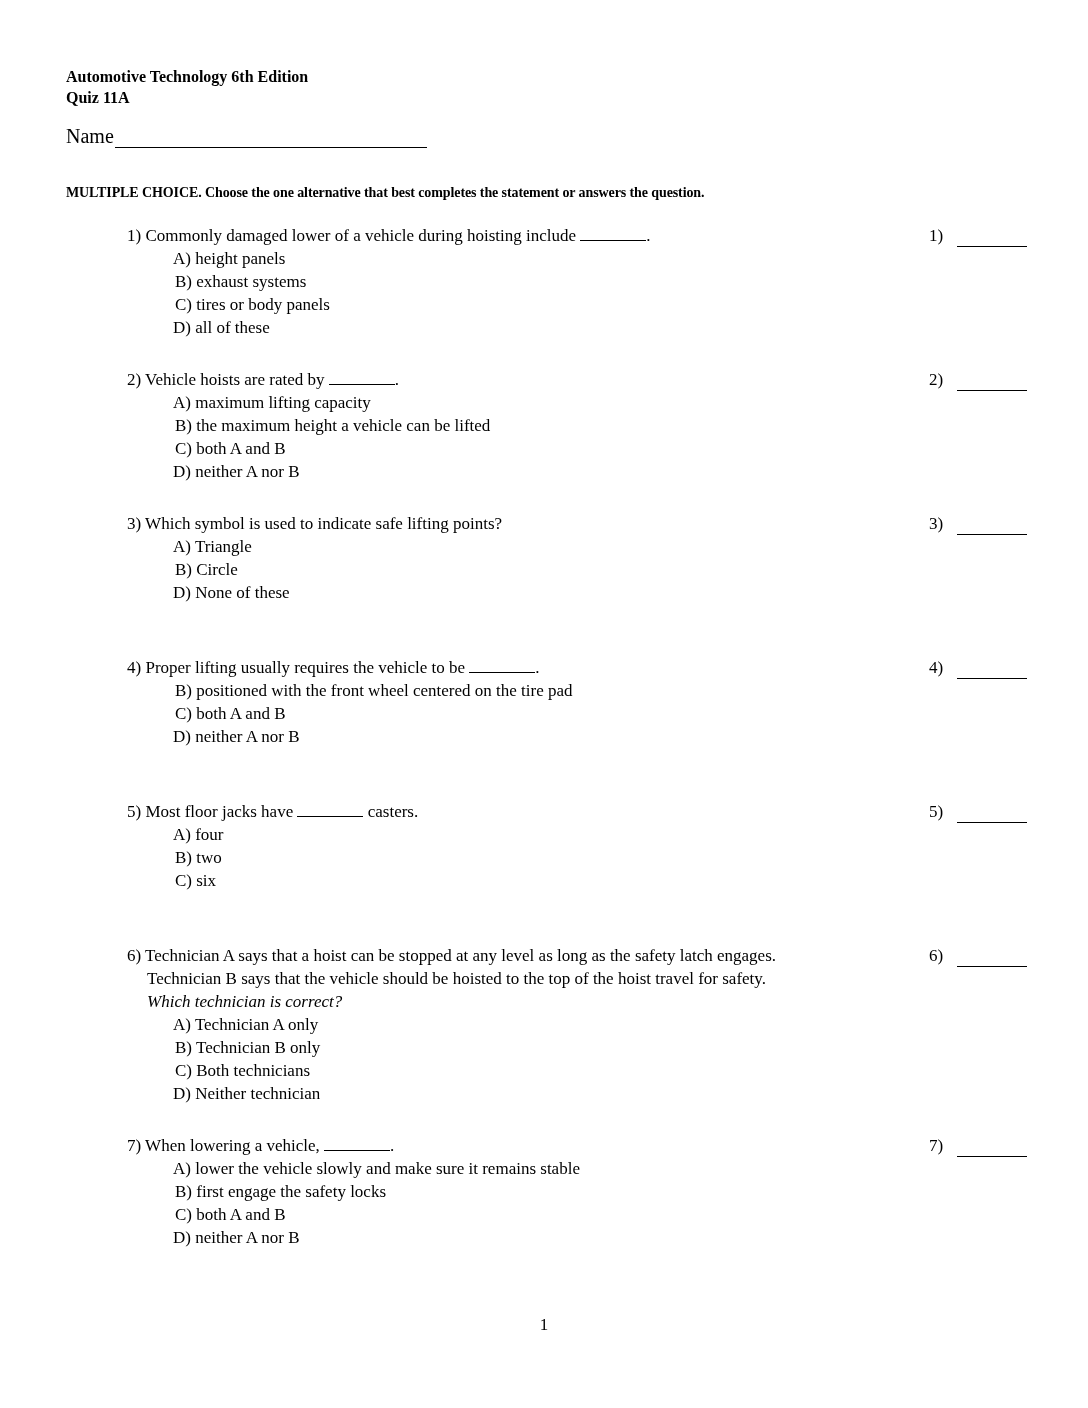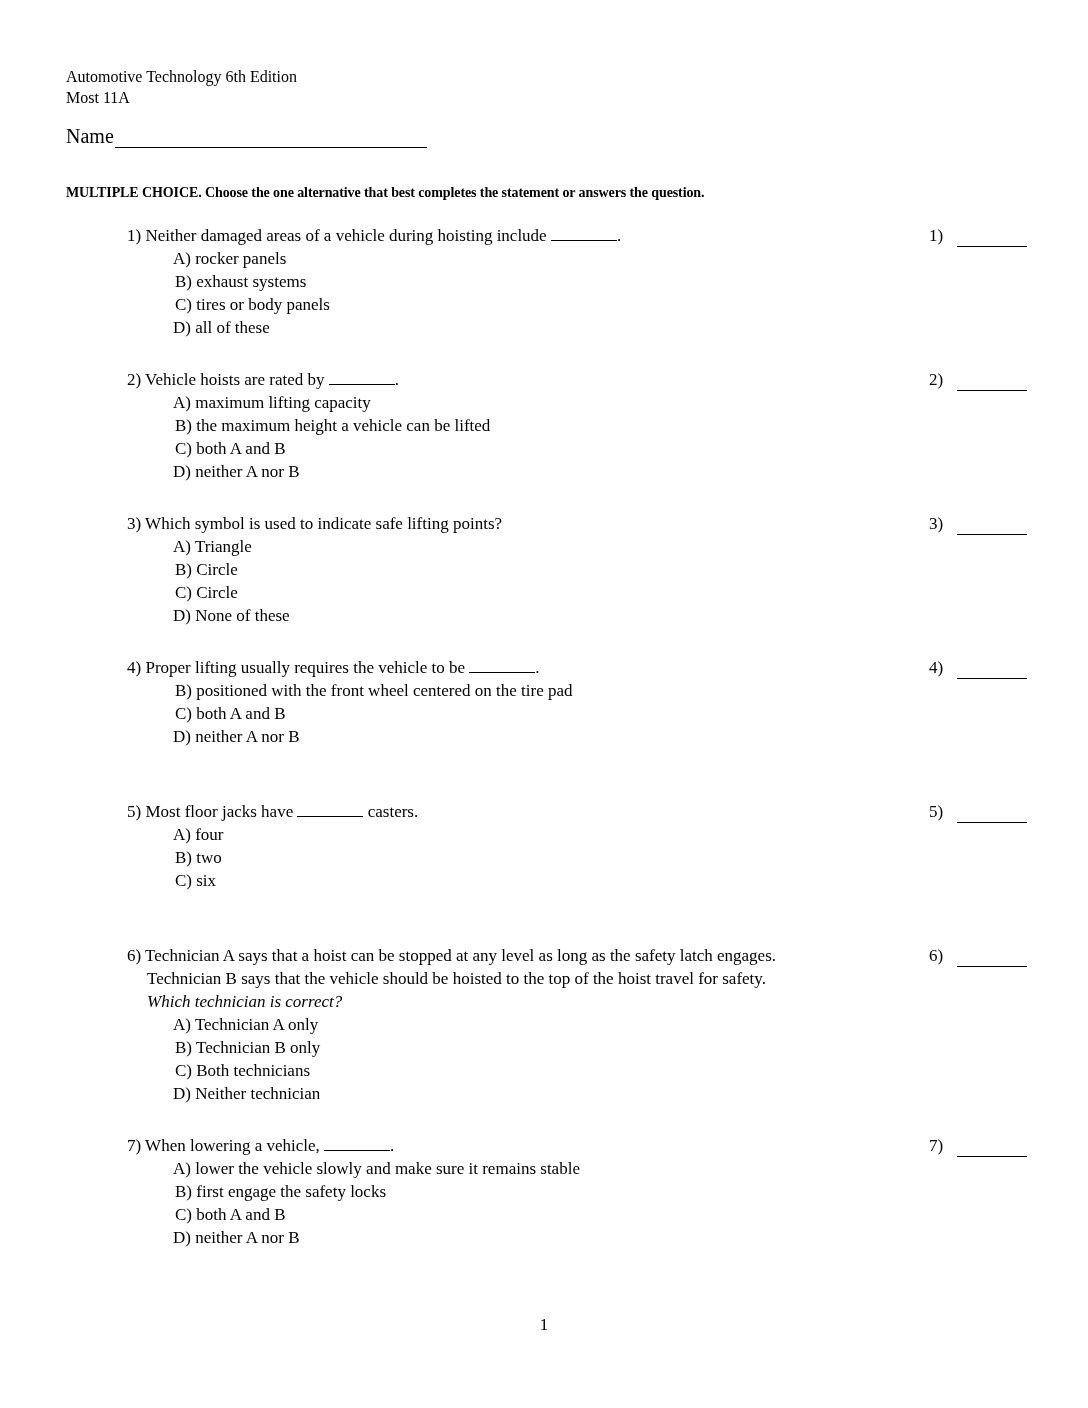--- a/index.html
+++ b/index.html
@@ -1,52 +1,52 @@
 <!DOCTYPE html>
 <html><head>
 <meta charset="utf-8">
 <style>
   html, body { margin: 0; padding: 0; background: #ffffff; }
   body {
     width: 1088px; height: 1408px; position: relative; overflow: hidden;
     font-family: "Liberation Serif", "DejaVu Serif", serif; color: #000;
   }
-  .header { position: absolute; left: 66px; top: 66px; font-size: 16px; line-height: 21px; }
+  .header { position: absolute; left: 66px; top: 66px; font-size: 16px; line-height: 21px; font-weight: bold; }
   .name-row { position: absolute; left: 66px; top: 125px; font-size: 20px; display: flex; align-items: flex-end; }
   .name-line { display: inline-block; width: 312px; border-bottom: 1px solid #000; height: 17px; margin-left: 1px; }
   .instructions { position: absolute; left: 66px; top: 185px; font-size: 14px; font-weight: bold; letter-spacing: -0.1px; }
   .question { position: absolute; left: 127px; width: 900px; font-size: 17px; line-height: 23px; }
   .q-stem { white-space: pre-line; }
   .choice { padding-left: 46px; }
   .choice.b, .choice.c { padding-left: 48px; }
   .answer-slot { position: absolute; left: 802px; top: 0; display: flex; align-items: flex-end; }
   .answer-num { width: 26px; }
   .answer-line { display: inline-block; width: 70px; border-bottom: 1.5px solid #000; height: 18px; margin-left: 2px; }
   .blank { display: inline-block; width: 66px; border-bottom: 1px solid #000; height: 15px; vertical-align: baseline; }
   .page-num { position: absolute; left: 0; width: 1088px; top: 1315px; text-align: center; font-size: 17px; }
 </style>
 </head>
 <body>
 
 <div class="header">
   <div>Automotive Technology 6th Edition</div>
-  <div>Most 11A</div>
+  <div>Quiz 11A</div>
 </div>
 
 <div class="name-row">
   <span>Name</span>
   <span class="name-line"></span>
 </div>
 
 <div class="instructions">MULTIPLE CHOICE.  Choose the one alternative that best completes the statement or answers the question.</div>
 
 <div id="questions">
     <div class="question" style="top: 224px;">
-      <div class="q-stem"><span>1) </span><span>Neither damaged areas of a vehicle during hoisting include </span><span class="blank"></span><span>.</span></div>
-      <div class="choice a">A) rocker panels</div>
+      <div class="q-stem"><span>1) </span><span>Commonly damaged lower of a vehicle during hoisting include </span><span class="blank"></span><span>.</span></div>
+      <div class="choice a">A) height panels</div>
       <div class="choice b">B) exhaust systems</div>
       <div class="choice c">C) tires or body panels</div>
       <div class="choice d">D) all of these</div>
       <div class="answer-slot">
         <span class="answer-num">1)</span>
         <span class="answer-line"></span>
       </div>
     </div>
     <div class="question" style="top: 368px;">
       <div class="q-stem"><span>2) </span><span>Vehicle hoists are rated by </span><span class="blank"></span><span>.</span></div>
@@ -56,21 +56,20 @@
       <div class="choice d">D) neither A nor B</div>
       <div class="answer-slot">
         <span class="answer-num">2)</span>
         <span class="answer-line"></span>
       </div>
     </div>
     <div class="question" style="top: 512px;">
       <div class="q-stem"><span>3) </span><span>Which symbol is used to indicate safe lifting points?</span></div>
       <div class="choice a">A) Triangle</div>
       <div class="choice b">B) Circle</div>
-      <div class="choice c">C) Circle</div>
       <div class="choice d">D) None of these</div>
       <div class="answer-slot">
         <span class="answer-num">3)</span>
         <span class="answer-line"></span>
       </div>
     </div>
     <div class="question" style="top: 656px;">
       <div class="q-stem"><span>4) </span><span>Proper lifting usually requires the vehicle to be </span><span class="blank"></span><span>.</span></div>
       <div class="choice b">B) positioned with the front wheel centered on the tire pad</div>
       <div class="choice c">C) both A and B</div>

